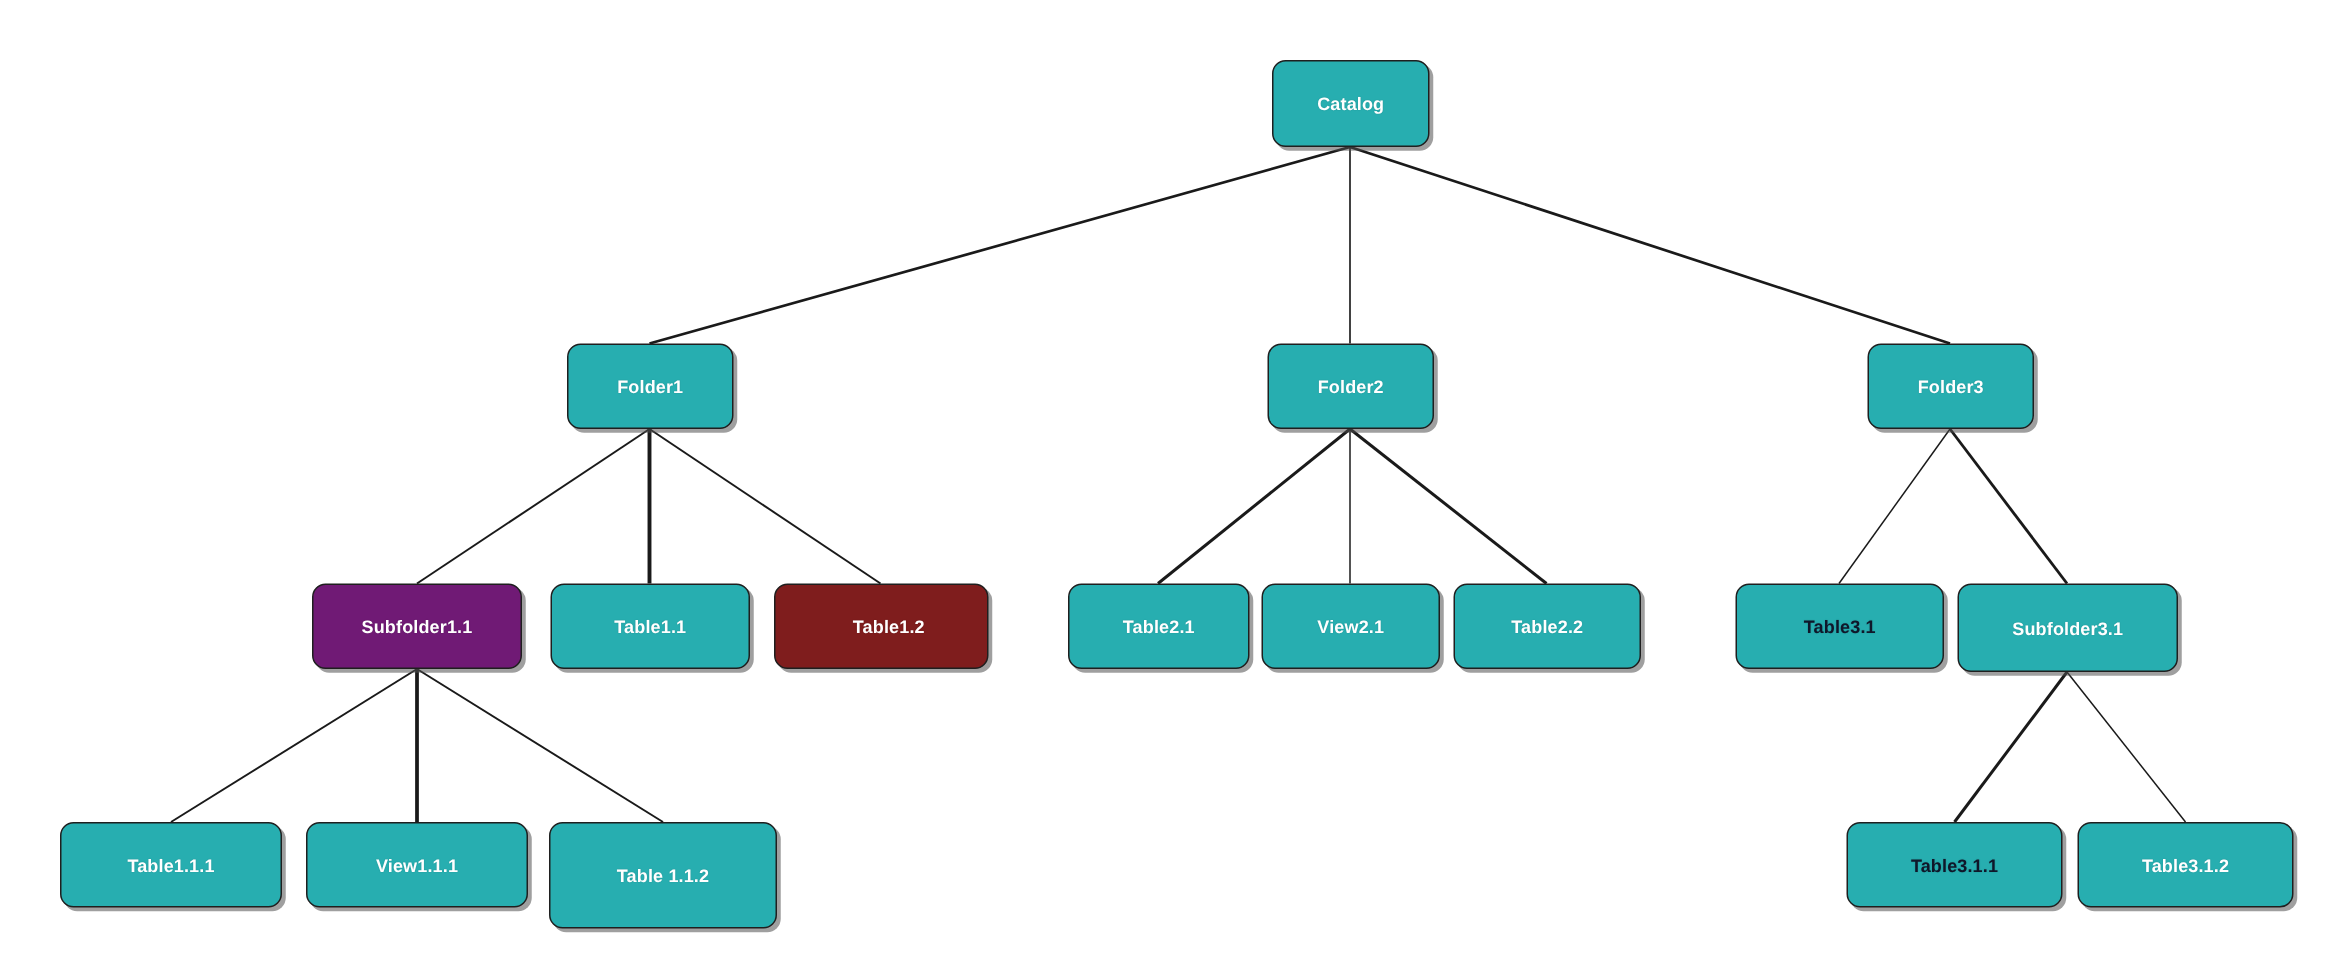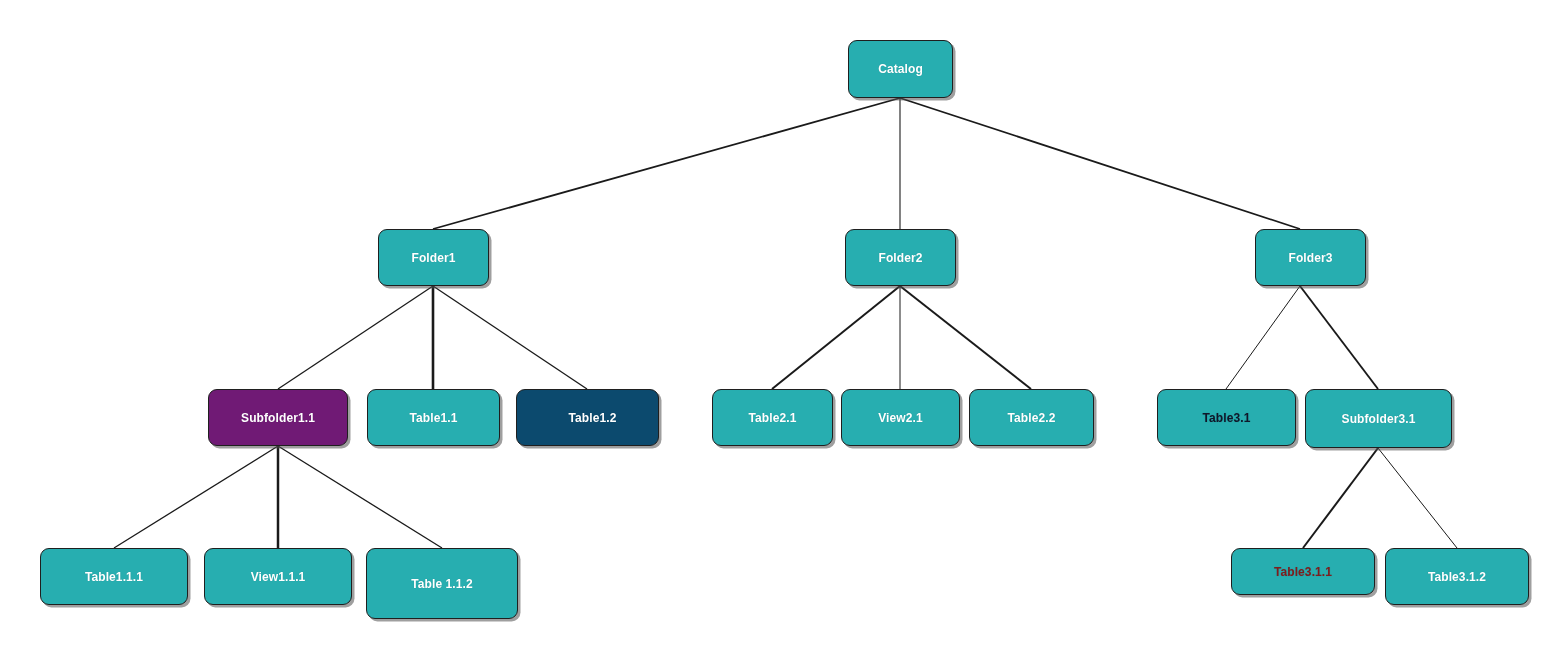--- a/index.html
+++ b/index.html
@@ -81,30 +81,30 @@
   <div id="node-layer">
       <div class="node" style="left: 848px; top: 40px; width: 105px; height: 58px; background: rgb(39, 174, 176); border-color: rgb(31, 31, 31); color: rgb(255, 255, 255);">
         <span class="node-label">Catalog</span>
       </div>
       <div class="node" style="left: 378px; top: 229px; width: 111px; height: 57px; background: rgb(39, 174, 176); border-color: rgb(31, 31, 31); color: rgb(255, 255, 255);">
         <span class="node-label">Folder1</span>
       </div>
       <div class="node" style="left: 845px; top: 229px; width: 111px; height: 57px; background: rgb(39, 174, 176); border-color: rgb(31, 31, 31); color: rgb(255, 255, 255);">
         <span class="node-label">Folder2</span>
       </div>
-      <div class="node" style="left: 1245px; top: 229px; width: 111px; height: 57px; background: rgb(39, 174, 176); border-color: rgb(31, 31, 31); color: rgb(255, 255, 255); margin-left: 10px;">
+      <div class="node" style="left: 1245px; top: 229px; width: 111px; height: 57px; background: rgb(39, 174, 176); border-color: rgb(31, 31, 31); color: rgb(255, 255, 255);">
         <span class="node-label">Folder3</span>
       </div>
       <div class="node" style="left: 208px; top: 389px; width: 140px; height: 57px; background: #701a75; border-color: rgb(31, 31, 31); color: rgb(255, 255, 255);">
         <span class="node-label">Subfolder1.1</span>
       </div>
       <div class="node" style="left: 367px; top: 389px; width: 133px; height: 57px; background: rgb(39, 174, 176); border-color: rgb(31, 31, 31); color: rgb(255, 255, 255);">
         <span class="node-label">Table1.1</span>
       </div>
-      <div class="node" style="left: 516px; top: 389px; width: 143px; height: 57px; background: #0c4a6e; border-color: rgb(31, 31, 31); color: rgb(255, 255, 255); padding-left: 10px;">
+      <div class="node" style="left: 516px; top: 389px; width: 143px; height: 57px; background: #7f1d1d; border-color: rgb(31, 31, 31); color: rgb(255, 255, 255); padding-left: 10px;">
         <span class="node-label">Table1.2</span>
       </div>
       <div class="node" style="left: 712px; top: 389px; width: 121px; height: 57px; background: rgb(39, 174, 176); border-color: rgb(31, 31, 31); color: rgb(255, 255, 255);">
         <span class="node-label">Table2.1</span>
       </div>
       <div class="node" style="left: 841px; top: 389px; width: 119px; height: 57px; background: rgb(39, 174, 176); border-color: rgb(31, 31, 31); color: rgb(255, 255, 255);">
         <span class="node-label">View2.1</span>
       </div>
       <div class="node" style="left: 969px; top: 389px; width: 125px; height: 57px; background: rgb(39, 174, 176); border-color: rgb(31, 31, 31); color: rgb(255, 255, 255);">
         <span class="node-label">Table2.2</span>
@@ -117,20 +117,20 @@
       </div>
       <div class="node" style="left: 40px; top: 548px; width: 148px; height: 57px; background: rgb(39, 174, 176); border-color: rgb(31, 31, 31); color: rgb(255, 255, 255);">
         <span class="node-label">Table1.1.1</span>
       </div>
       <div class="node" style="left: 204px; top: 548px; width: 148px; height: 57px; background: rgb(39, 174, 176); border-color: rgb(31, 31, 31); color: rgb(255, 255, 255);">
         <span class="node-label">View1.1.1</span>
       </div>
       <div class="node" style="left: 366px; top: 548px; width: 152px; height: 71px; background: rgb(39, 174, 176); border-color: rgb(31, 31, 31); color: rgb(255, 255, 255);">
         <span class="node-label">Table 1.1.2</span>
       </div>
-      <div class="node" style="left: 1231px; top: 548px; width: 144px; height: 47px; background: rgb(39, 174, 176); border-color: rgb(31, 31, 31); color: #7f1d1d;">
+      <div class="node" style="left: 1231px; top: 548px; width: 144px; height: 57px; background: rgb(39, 174, 176); border-color: rgb(31, 31, 31); color: #0f172a;">
         <span class="node-label">Table3.1.1</span>
       </div>
       <div class="node" style="left: 1385px; top: 548px; width: 144px; height: 57px; background: rgb(39, 174, 176); border-color: rgb(31, 31, 31); color: rgb(255, 255, 255);">
         <span class="node-label">Table3.1.2</span>
       </div>
     </div>
 </div>
 
 </body></html>

